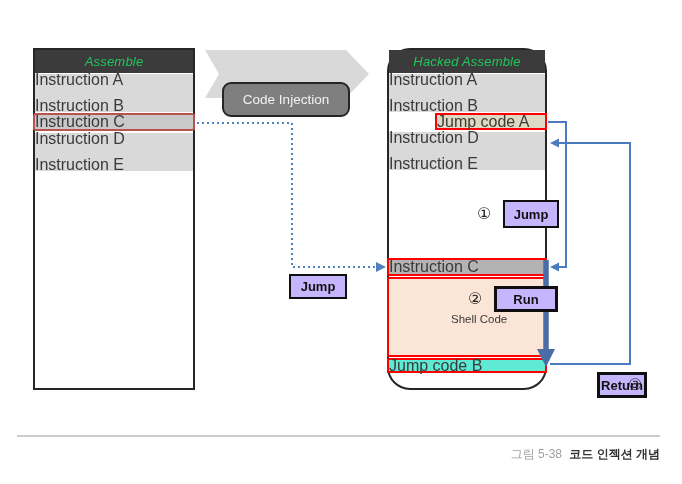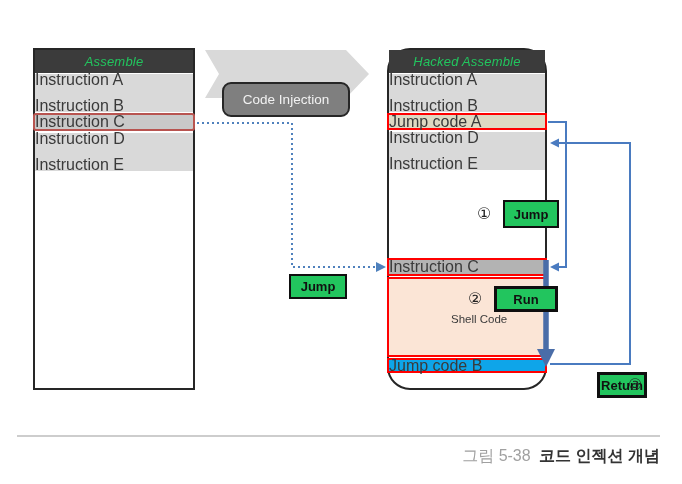--- a/index.html
+++ b/index.html
@@ -12,33 +12,33 @@
     position:absolute;left:0;right:0;top:0;height:23px;background:#3b3b3b;color:#22c55e;
     display:flex;align-items:center;justify-content:center;font-size:13px;letter-spacing:.2px;font-style:italic;
   }
   .row{
     position:absolute;left:0;right:0;display:flex;flex-direction:column;align-items:flex-start;
     justify-content:center;font-size:16px;color:#3a3a3a;line-height:1.6;box-sizing:border-box;
   }
   .gray{background:#d9d9d9;}
   .redrow{border:2px solid #ff0000;left:-2px;right:-2px;}
   .tagbox{
-    position:absolute;background:#22c55e;border:2.5px solid #0f0f0f;display:flex;align-items:center;
+    position:absolute;background:#c4b5fd;border:2.5px solid #0f0f0f;display:flex;align-items:center;
     justify-content:center;font-weight:bold;font-size:13px;color:#111;z-index:10;box-sizing:border-box;
   }
   .stepnum{position:absolute;font-size:16px;color:#222;z-index:10;line-height:1;}
   #arrows{position:absolute;left:0;top:0;z-index:5;pointer-events:none;}
   #banner-shape{position:absolute;left:200px;top:46px;z-index:1;}
   #banner-label{
     position:absolute;left:222px;top:58px;width:128px;height:35px;background:#7f7f7f;
     border:2.5px solid #262626;border-radius:9px;box-sizing:border-box;display:flex;
     align-items:center;justify-content:center;color:#f2f2f2;font-size:13.5px;z-index:2;margin-top:24px;
   }
   #divider{position:absolute;left:17px;top:435px;width:643px;height:2px;background:#cdcdcd;}
-  #caption{position:absolute;top:446px;right:22px;font-size:16px;white-space:nowrap;}
+  #caption{position:absolute;top:446px;right:22px;font-size:12px;white-space:nowrap;}
   #caption .cap-fig{color:#a0a0a0;}
   #caption .cap-title{color:#333;font-weight:bold;margin-left:4px;}
   .shelltext{position:absolute;font-size:11.5px;color:#3a3a3a;z-index:6;}
 </style>
 </head>
 <body>
 
 <div id="canvas">
 
   <svg id="banner-shape" width="175" height="56" viewBox="0 0 175 56">
@@ -60,32 +60,32 @@
       <div>Instruction E</div>
     </div>
   </div>
 
   <div class="membox" style="left:387px;top:48px;width:160px;height:342px;border-radius:23px;">
     <div class="boxhdr">Hacked Assemble</div>
     <div class="row gray" style="top:24px;height:38px;">
       <div>Instruction A</div>
       <div>Instruction B</div>
     </div>
-    <div class="row redrow" style="top:63px;height:17px;background:#ded9c3;">
+    <div class="row redrow" style="top:63px;height:17px;background:#ded9c3;margin-left:48px;">
       <div>Jump code A</div>
     </div>
     <div class="row gray" style="top:82px;height:38px;">
       <div>Instruction D</div>
       <div>Instruction E</div>
     </div>
     <div class="row redrow" style="top:208px;height:18px;background:#b3b3b3;">
       <div>Instruction C</div>
     </div>
     <div class="row redrow" style="top:227px;height:80px;background:#fbe5d6;"></div>
-    <div class="row redrow" style="top:308px;height:15px;background:#0ea5e9;">
+    <div class="row redrow" style="top:308px;height:15px;background:#5eead4;">
       <div>Jump code B</div>
     </div>
   </div>
 
   <div class="shelltext" style="left:451px;top:313px;">Shell Code</div>
 
   <svg id="arrows" width="682" height="484" viewBox="0 0 682 484">
 
     <path d="M197,123 H292 V267 H376" fill="none" stroke="#4f81bd" stroke-width="2" stroke-dasharray="2 3"></path>
     <polygon points="386,267 376,262 376,272" fill="#4f81bd"></polygon>

